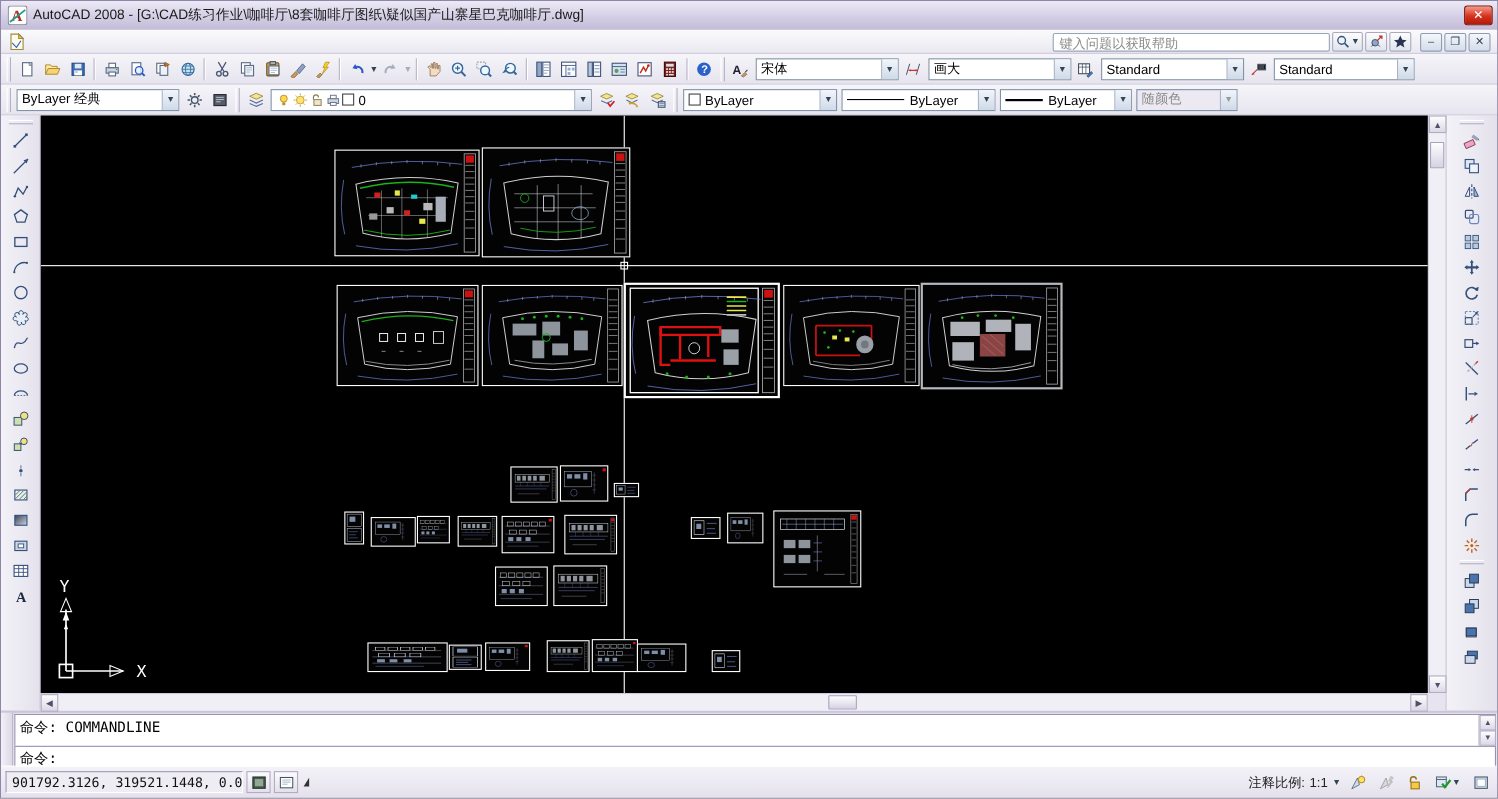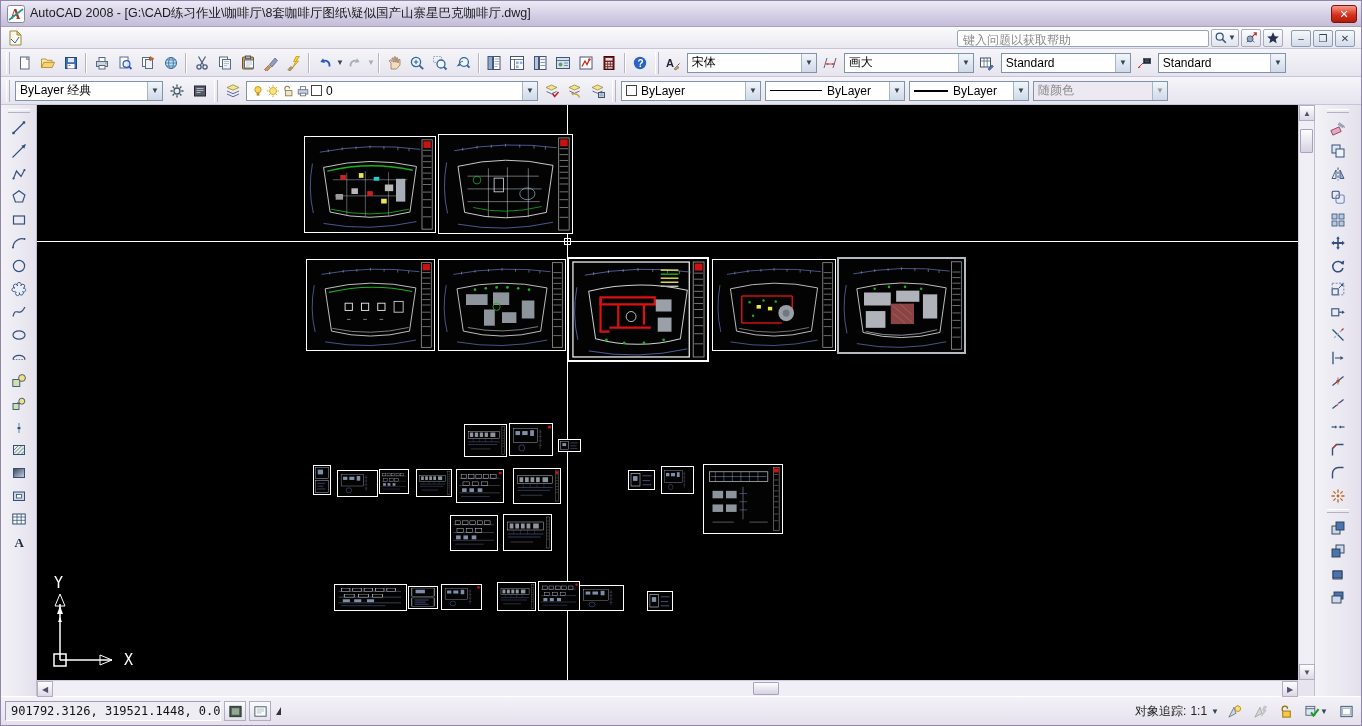--- a/index.html
+++ b/index.html
@@ -486,21 +486,21 @@
         </span>
       </span>
     <span class="ddwrap">
         <span class="dd" style="width:120px">
           <span class="lw-sample"></span>
           <span class="val">ByLayer</span>
           <span class="arrow">▼</span>
         </span>
       </span>
     <span class="ddwrap">
-        <span class="dd disabled" style="width:135px">
+        <span class="dd disabled" style="width:92px">
           <span class="val">随颜色</span>
           <span class="arrow" style="color:#999">▼</span>
         </span>
       </span>
   </div>
 
   <div class="main">
     <div class="side-tb left">
       <span class="hgrip"></span>
       <span id="draw-toolbar" style="display: flex; flex-direction: column; align-items: center;">
@@ -1295,38 +1295,51 @@
           <span class="tbtn">
             <svg viewBox="0 0 16 16">
               <rect x="4" y="3" width="9" height="7" fill="#4a74ad" stroke="#2a3a55" stroke-width="0.9"></rect>
               <rect x="2" y="7" width="9" height="7" fill="#cdd9ea" stroke="#2a3a55" stroke-width="0.9"></rect>
             </svg>
           </span>
         </span>
     </div>
   </div>
 
+  <div class="cmd">
+    <div class="cmd-grip"></div>
+    <div class="cmd-body">
+      <div class="cmd-hist">
+        <div class="cmd-histtext">命令: COMMANDLINE</div>
+        <div class="cmd-vscroll">
+          <div class="sbtn">▲</div>
+          <div class="sbtn">▼</div>
+        </div>
+      </div>
+      <div class="cmd-prompt">命令:</div>
+    </div>
+  </div>
 
   <div class="statusbar">
     <div class="coords">901792.3126, 319521.1448, 0.0000</div>
     <div class="sb-iconbtn">
         <svg viewBox="0 0 16 16">
           <rect x="2" y="2.5" width="12" height="11" fill="#49584a" stroke="#233"></rect>
           <rect x="4" y="4.5" width="8" height="7" fill="#91a892"></rect>
         </svg>
       </div>
     <div class="sb-iconbtn">
         <svg viewBox="0 0 16 16">
           <rect x="2" y="3" width="12" height="10" fill="#fff" stroke="#456"></rect>
           <path d="M4 5.5h8M4 7.5h8M4 9.5h5" stroke="#9ab" stroke-width="0.8"></path>
         </svg>
       </div>
     <div class="sb-menu-tri"></div>
     <div class="sb-right">
-      <span class="annot-label">对象追踪:</span>
+      <span class="annot-label">注释比例:</span>
       <span class="annot-label">1:1</span>
       <span class="tinyarrow">▼</span>
       <div class="sb-iconbtn" style="border:none;background:none">
           <svg viewBox="0 0 16 16">
             <path d="M2 14L7.5 3.5 9.5 10z" fill="#cfd8e8" stroke="#567" stroke-width="0.8"></path>
             <circle cx="11.5" cy="5" r="3" fill="#ffe16a" stroke="#b8912a"></circle>
             <path d="M11.5 1v1M8.8 5H8M15 5h-1" stroke="#b8912a" stroke-width="0.8"></path>
           </svg>
         </div>
       <div class="sb-iconbtn" style="border:none;background:none">

